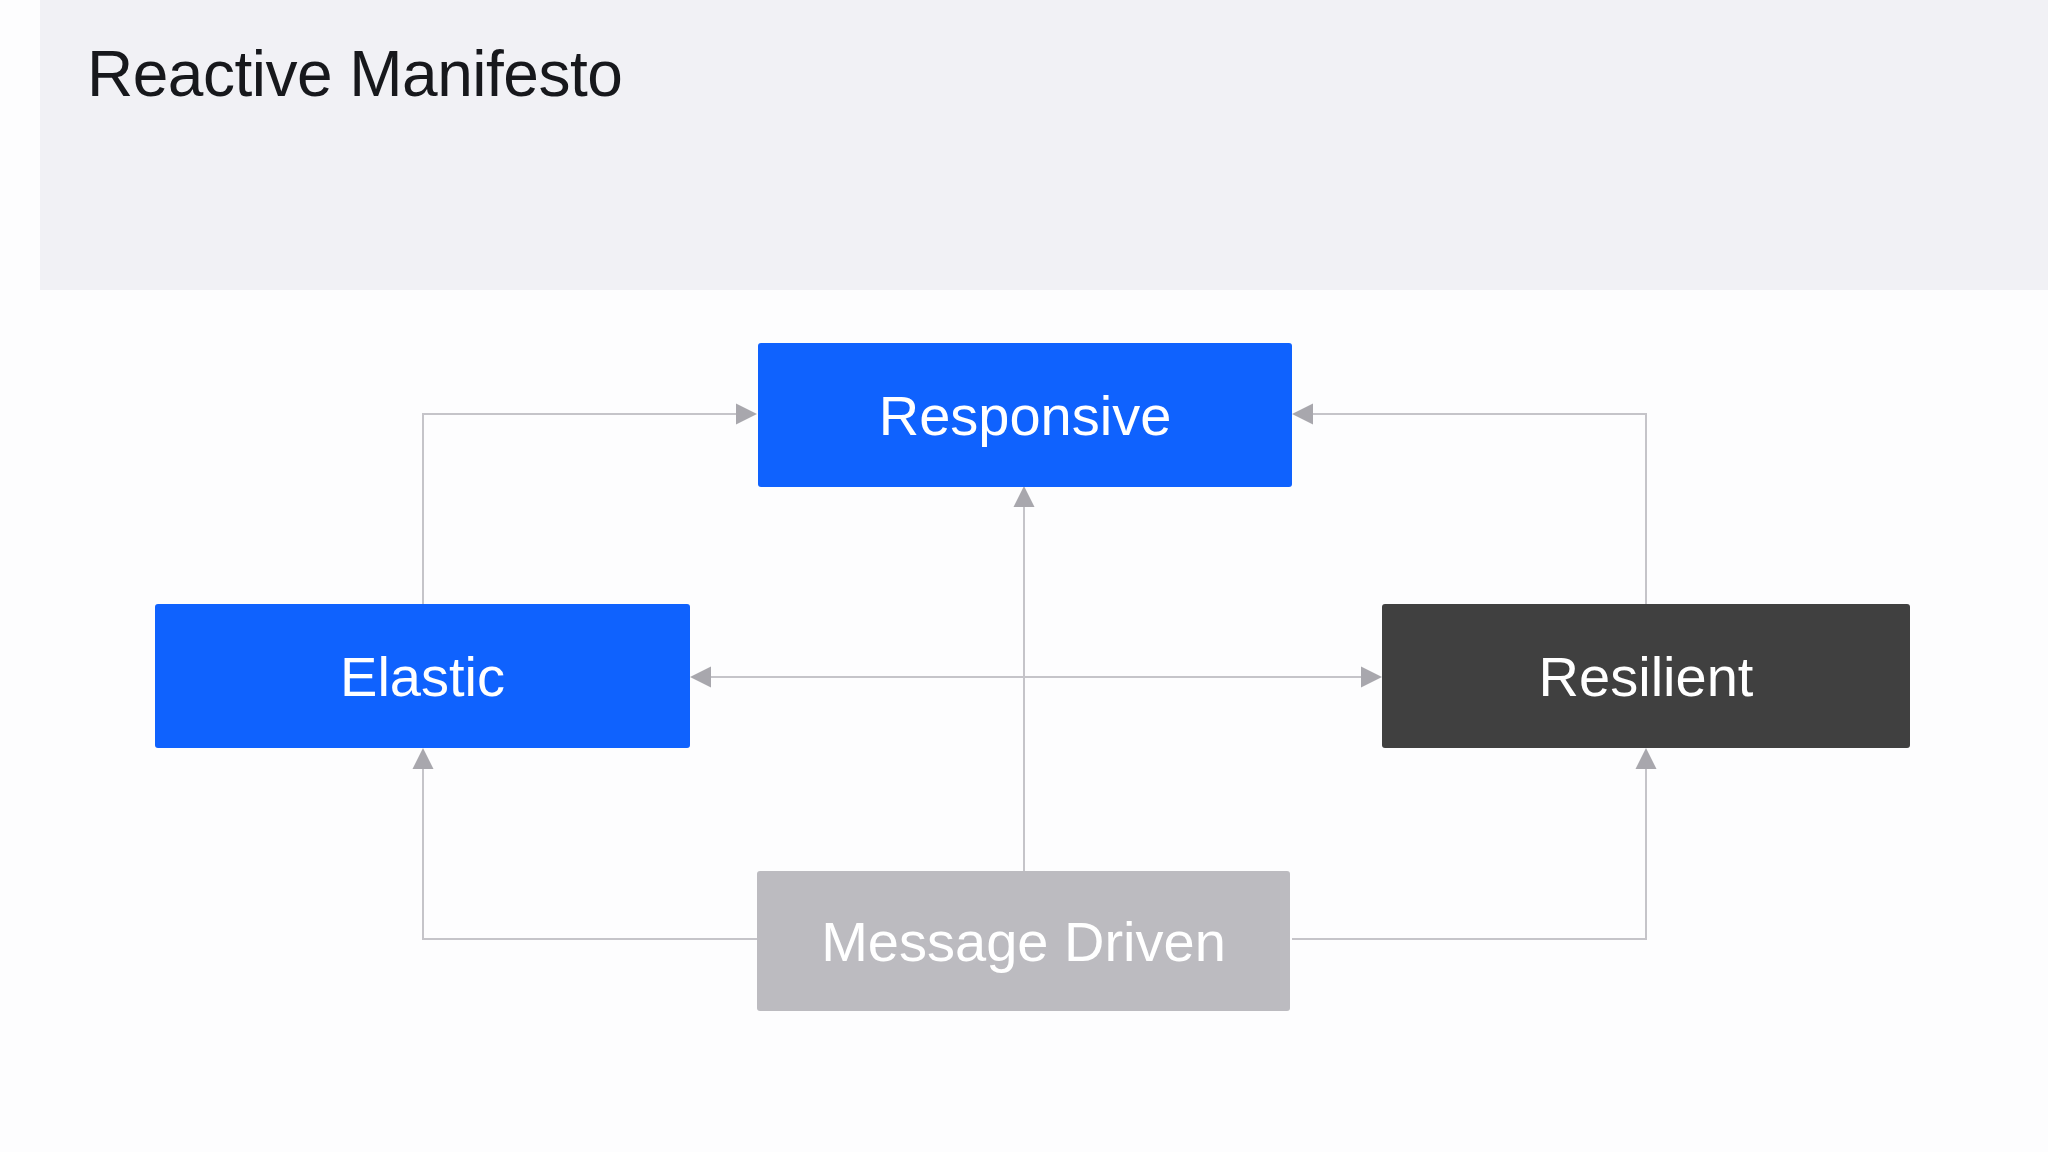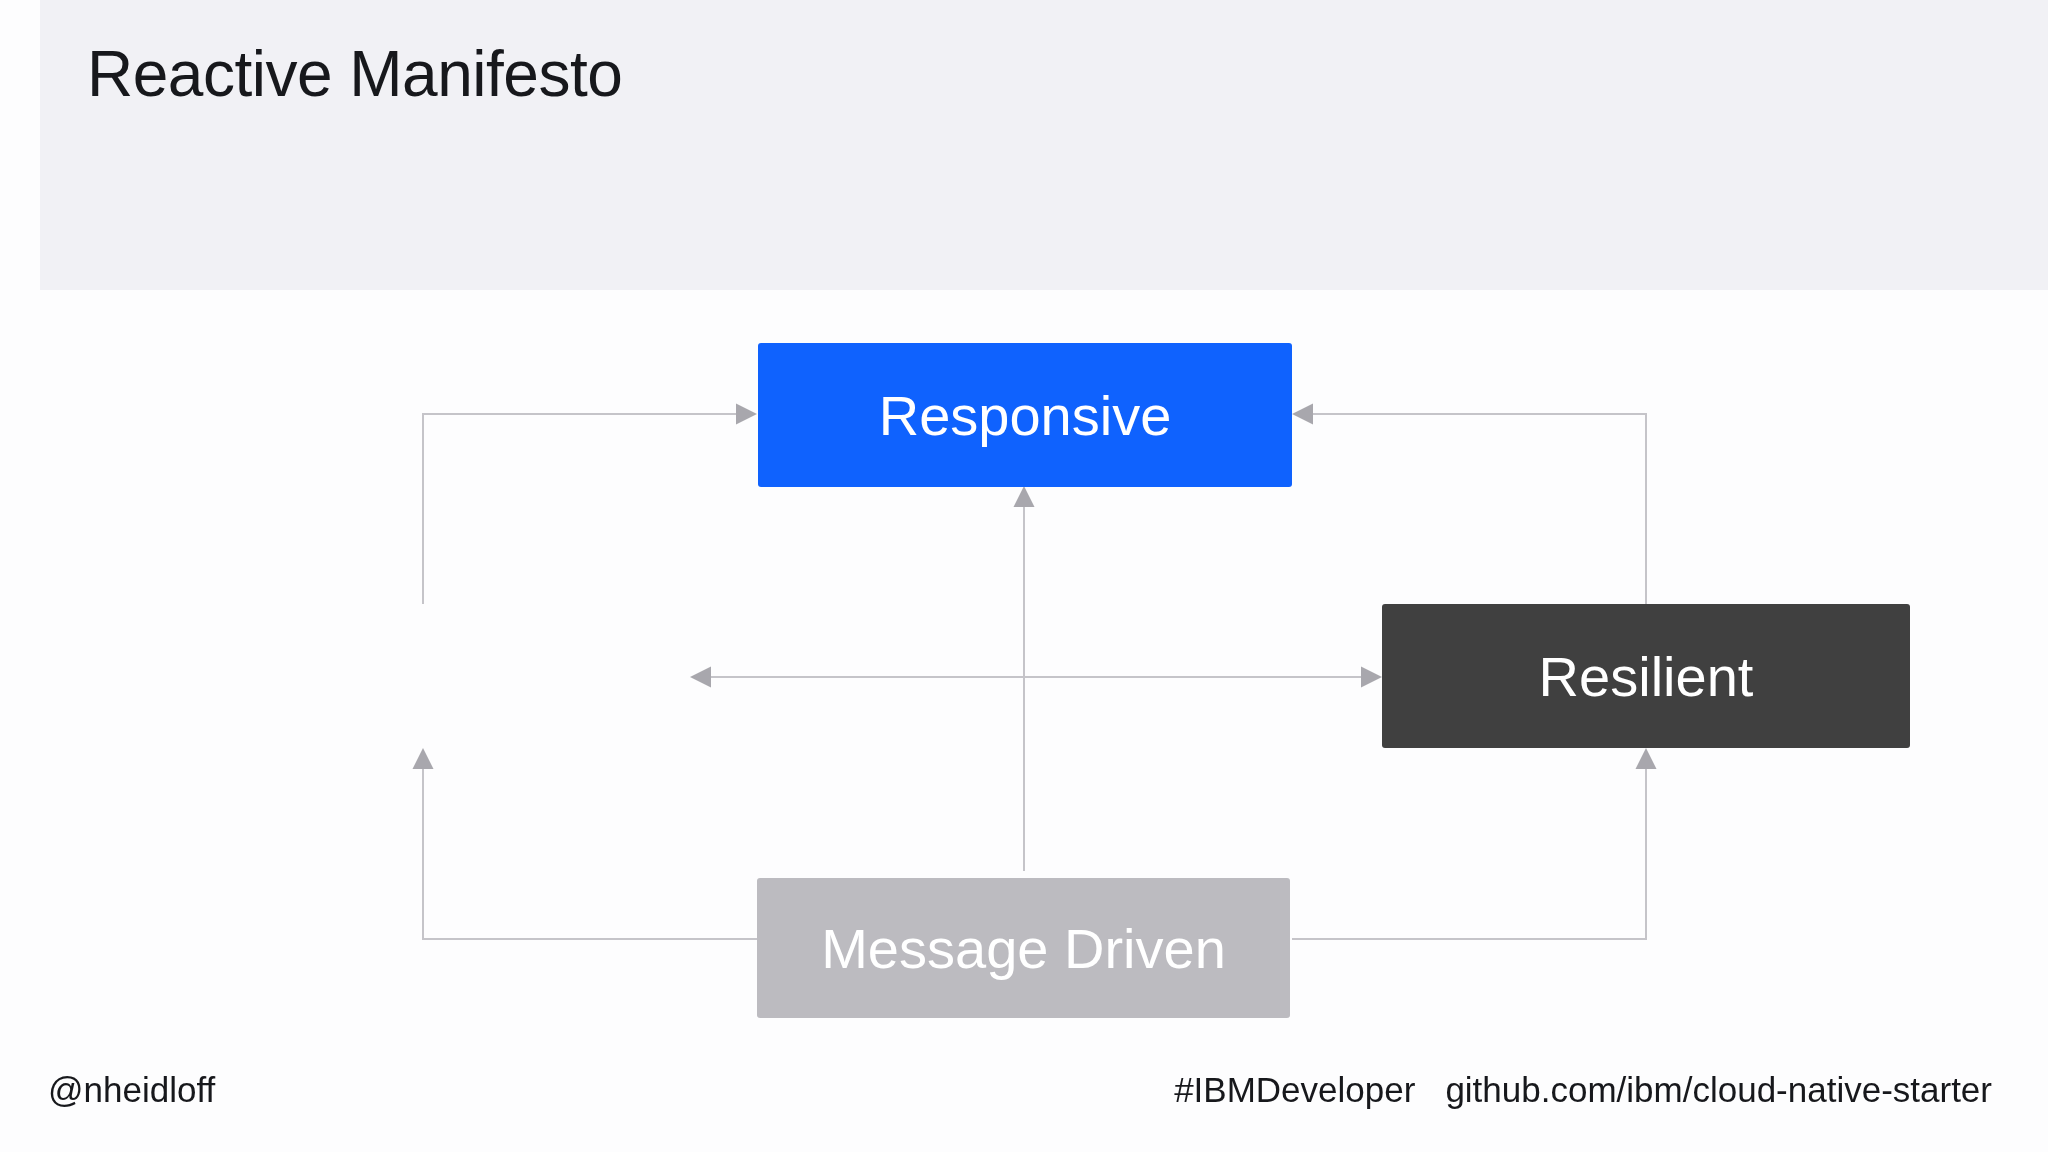--- a/index.html
+++ b/index.html
@@ -61,21 +61,21 @@
     justify-content: center;
     border-radius: 3px;
     color: #ffffff;
     font-size: 56px;
     font-weight: 400;
     letter-spacing: 0px;
   }
   .node-responsive     { left: 758px;  top: 53px;  width: 534px; height: 144px; background: #0f62fe; }
   .node-elastic        { left: 155px;  top: 314px; width: 535px; height: 144px; background: #0f62fe; }
   .node-resilient      { left: 1382px; top: 314px; width: 528px; height: 144px; background: #0f62fe; }
-  .node-message-driven { left: 757px;  top: 581px; width: 533px; height: 140px; background: #bcbbc0; margin-top: 7px; }
+  .node-message-driven { left: 757px;  top: 581px; width: 533px; height: 140px; background: #bcbbc0; }
   
   .footer {
     position: absolute;
     left: 0; bottom: 36px;
     width: 2048px; height: 48px;
     color: #17181c;
     font-size: 35px;
   }
   .footer-handle {
     position: absolute;
@@ -130,32 +130,28 @@
       <g>
         <path class="edge-line" d="M1292,939 L1646,939 L1646,765"></path>
         <polygon class="edge-arrow" points="1646,748 1635.5,769 1656.5,769"></polygon>
       </g>
     </svg>
 
     <div class="node node-responsive" style="background: rgb(15, 98, 254); color: rgb(255, 255, 255);">
       <span>Responsive</span>
     </div>
 
+    <div class="node node-elastic" style="background: rgb(15, 98, 254); color: rgb(255, 255, 255);">
+      <span>Elastic</span>
+    </div>
 
     <div class="node node-resilient" style="background: #404040; color: rgb(255, 255, 255);">
       <span>Resilient</span>
     </div>
 
     <div class="node node-message-driven" style="background: rgb(188, 187, 192); color: rgb(255, 255, 255);">
       <span>Message Driven</span>
     </div>
 
   </main>
 
-  <footer class="footer">
-    <span class="footer-handle">@nheidloff</span>
-    <div class="footer-right">
-      <span>#IBMDeveloper</span>
-      <span>github.com/ibm/cloud-native-starter</span>
-    </div>
-  </footer>
 
 </div>
 
 </body></html>

